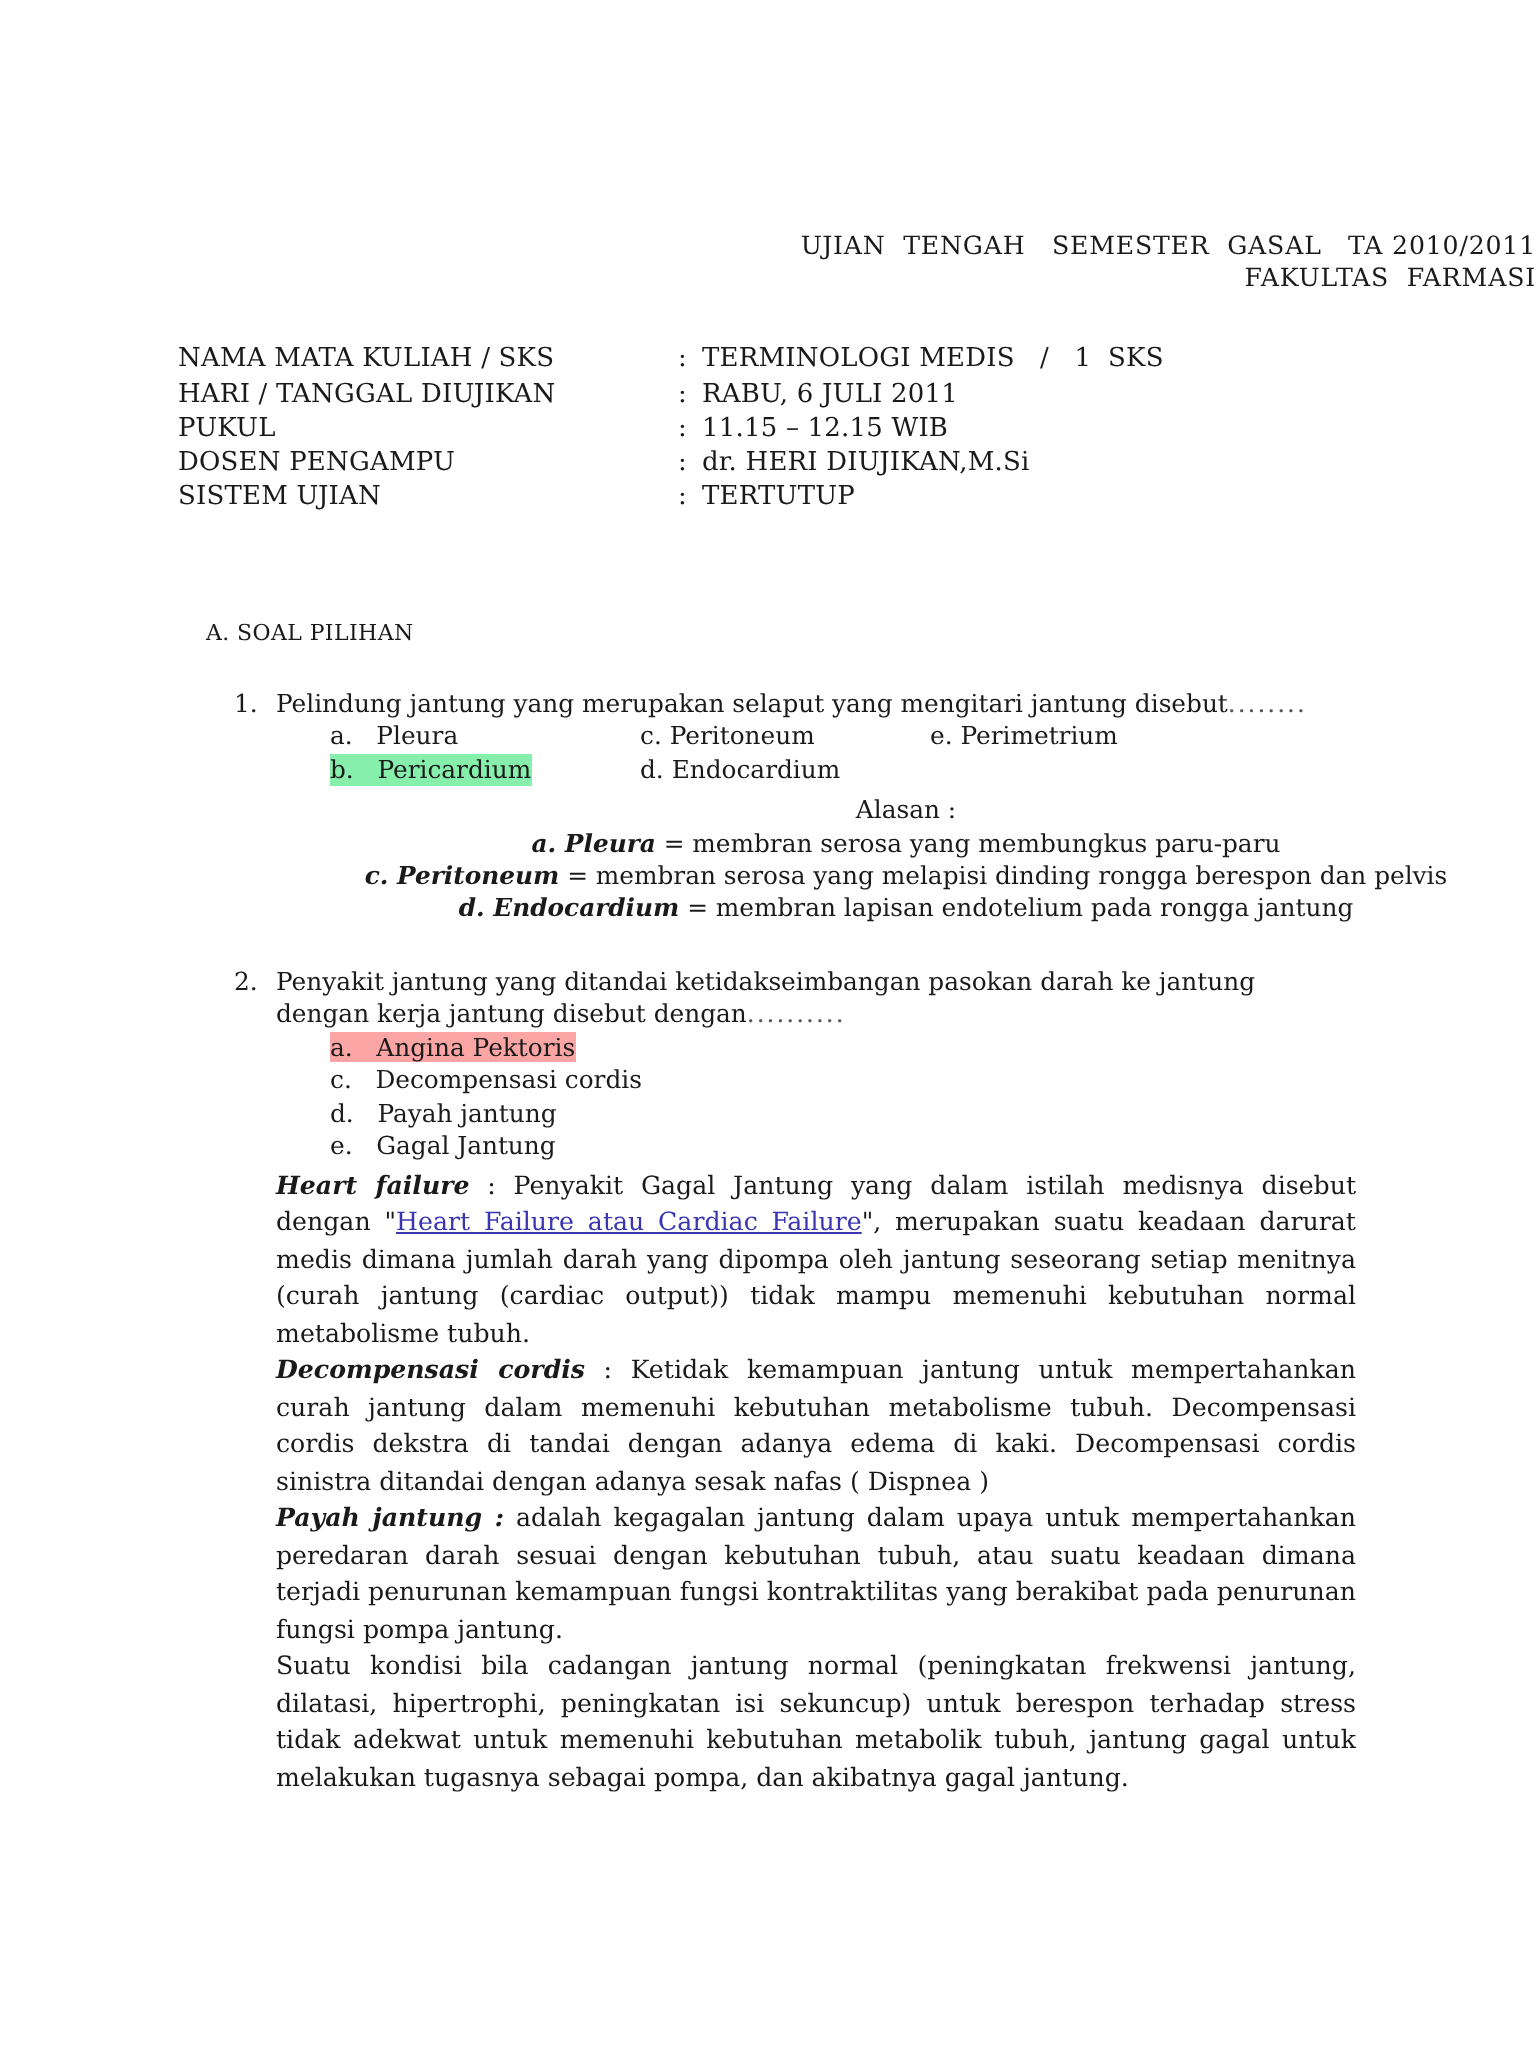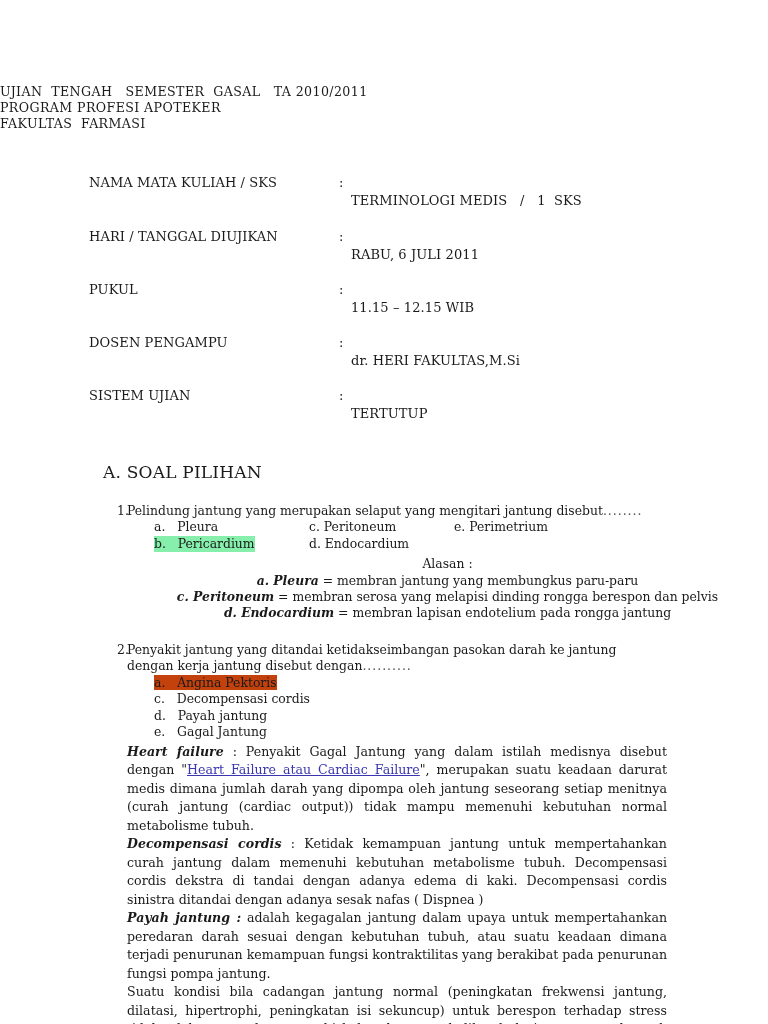--- a/index.html
+++ b/index.html
@@ -18,22 +18,22 @@
   .page {
     position: relative;
     width: 768px;
     height: 1024px;
     box-sizing: border-box;
     padding: 0;
   }
 
   
   .doc-header {
-    text-align: left;
-    margin-top: 84px;
+    text-align: right;
+    margin-top: 115px;
     line-height: 1.28;
   }
   .doc-header div {
     font-size: 12.6px;
     letter-spacing: 0.4px;
     white-space: pre;
   }
 
   
   .meta {
@@ -51,46 +51,45 @@
     width: 250px;
     flex: 0 0 250px;
     white-space: pre;
   }
   .meta-colon {
     width: 12px;
     flex: 0 0 12px;
   }
   .meta-value {
     white-space: pre;
-    margin-top: 36px;
   }
 
   
   .section-title {
-    margin-top: 39px;
+    margin-top: 52px;
     margin-left: 103px;
-    font-size: 17px;
+    font-size: 11px;
     letter-spacing: 0.2px;
   }
 
   
   .question {
     margin-left: 117px;
     margin-top: 21px;
     position: relative;
   }
   .q-num {
     position: absolute;
     left: 0;
     top: 0;
     width: 21px;
     font-size: 12.4px;
   }
   .q-body {
-    margin-left: 10px;
+    margin-left: 21px;
   }
   .q-stem {
     font-size: 12.4px;
     line-height: 1.26;
     max-width: 525px;
   }
   .dots {
     letter-spacing: 1px;
     color: #555;
   }
@@ -116,21 +115,21 @@
   .col3 { left: 300px; }
   .opt.hl {
     background: #86efac;
   }
   .opt-list .opt-line {
     font-size: 12.4px;
     line-height: 16.6px;
     white-space: pre;
   }
   .opt-list .opt-line span.hl {
-    background: #c2410c;
+    background: #fca5a5;
   }
 
   
   .reasons {
     margin-top: 3px;
     font-size: 12.4px;
     line-height: 1.31;
   }
   .reasons .rline { white-space: normal; text-align: center; }
   .term {
@@ -154,21 +153,20 @@
     text-decoration: underline;
   }
 </style>
 </head>
 <body>
 
 <div class="page">
 
   <div class="doc-header">
     <div>UJIAN  TENGAH   SEMESTER  GASAL   TA 2010/2011</div>
-    <div>PROGRAM PROFESI APOTEKER</div>
     <div>FAKULTAS  FARMASI</div>
   </div>
 
   <div class="meta">
     <div class="meta-row">
       <div class="meta-label">NAMA MATA KULIAH / SKS</div>
       <div class="meta-colon">:</div>
       <div class="meta-value">TERMINOLOGI MEDIS   /   1  SKS</div>
     </div>
     <div class="meta-row">
@@ -177,21 +175,21 @@
       <div class="meta-value">RABU, 6 JULI 2011</div>
     </div>
     <div class="meta-row">
       <div class="meta-label">PUKUL</div>
       <div class="meta-colon">:</div>
       <div class="meta-value">11.15 – 12.15 WIB</div>
     </div>
     <div class="meta-row">
       <div class="meta-label">DOSEN PENGAMPU</div>
       <div class="meta-colon">:</div>
-      <div class="meta-value">dr. HERI FAKULTAS,M.Si</div>
+      <div class="meta-value">dr. HERI DIUJIKAN,M.Si</div>
     </div>
     <div class="meta-row">
       <div class="meta-label">SISTEM UJIAN</div>
       <div class="meta-colon">:</div>
       <div class="meta-value">TERTUTUP</div>
     </div>
   </div>
 
   <div class="section-title">A. SOAL PILIHAN</div>
 
@@ -207,21 +205,21 @@
           <div class="opt col3"><span>e.</span> <span>Perimetrium</span></div>
         </div>
         <div class="opt-grid-row">
           <div class="opt col1 hl"><span>b.</span>   <span>Pericardium</span></div>
           <div class="opt col2"><span>d.</span> <span>Endocardium</span></div>
         </div>
       </div>
 
       <div class="reasons">
         <div class="rline">Alasan :</div>
-        <div class="rline"><span class="term">a. Pleura</span><span> = membran jantung yang membungkus paru-paru</span></div>
+        <div class="rline"><span class="term">a. Pleura</span><span> = membran serosa yang membungkus paru-paru</span></div>
         <div class="rline"><span class="term">c. Peritoneum</span><span> = membran serosa yang melapisi dinding rongga berespon dan pelvis</span></div>
         <div class="rline"><span class="term">d. Endocardium</span><span> = membran lapisan endotelium pada rongga jantung</span></div>
       </div>
     </div>
   </div>
 
   <div class="question">
     <div class="q-num">2.</div>
     <div class="q-body">
       <div class="q-stem"><span>Penyakit jantung yang ditandai ketidakseimbangan pasokan darah ke jantung dengan kerja jantung disebut dengan</span><span class="dots">..........</span></div>

